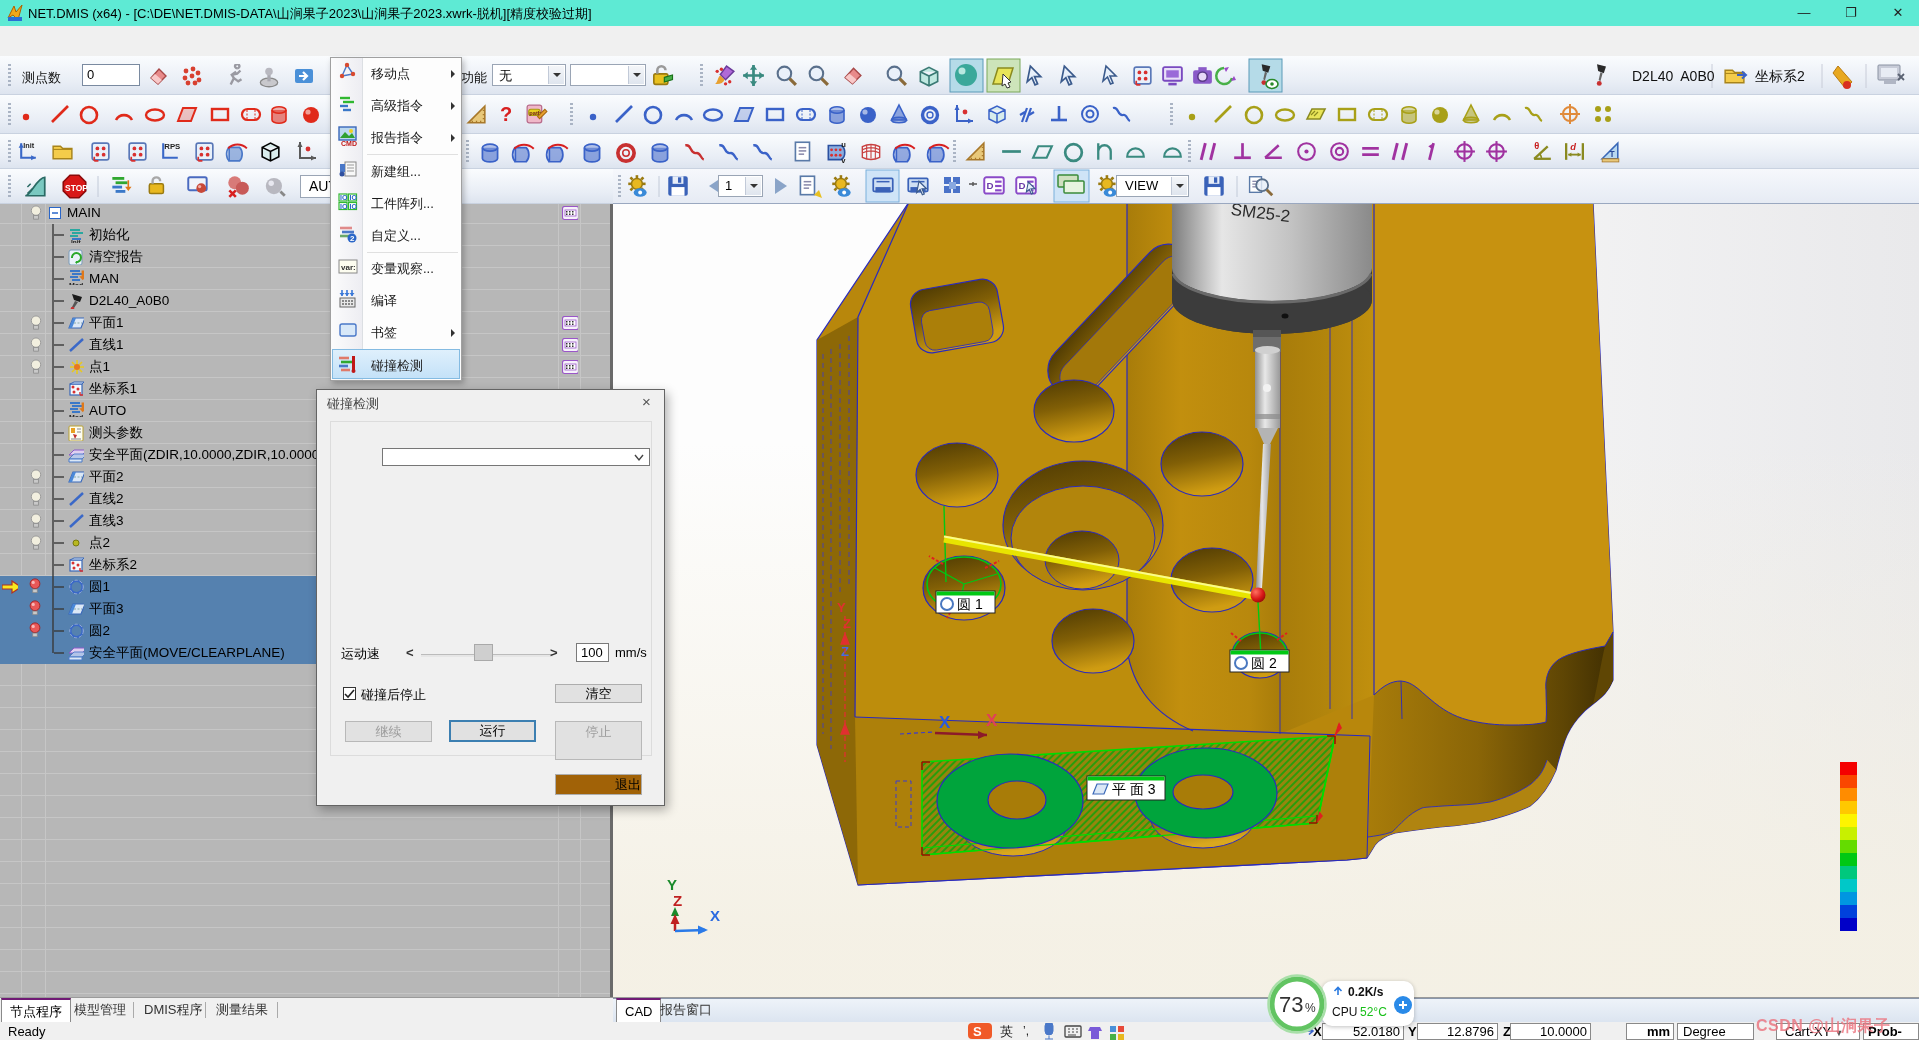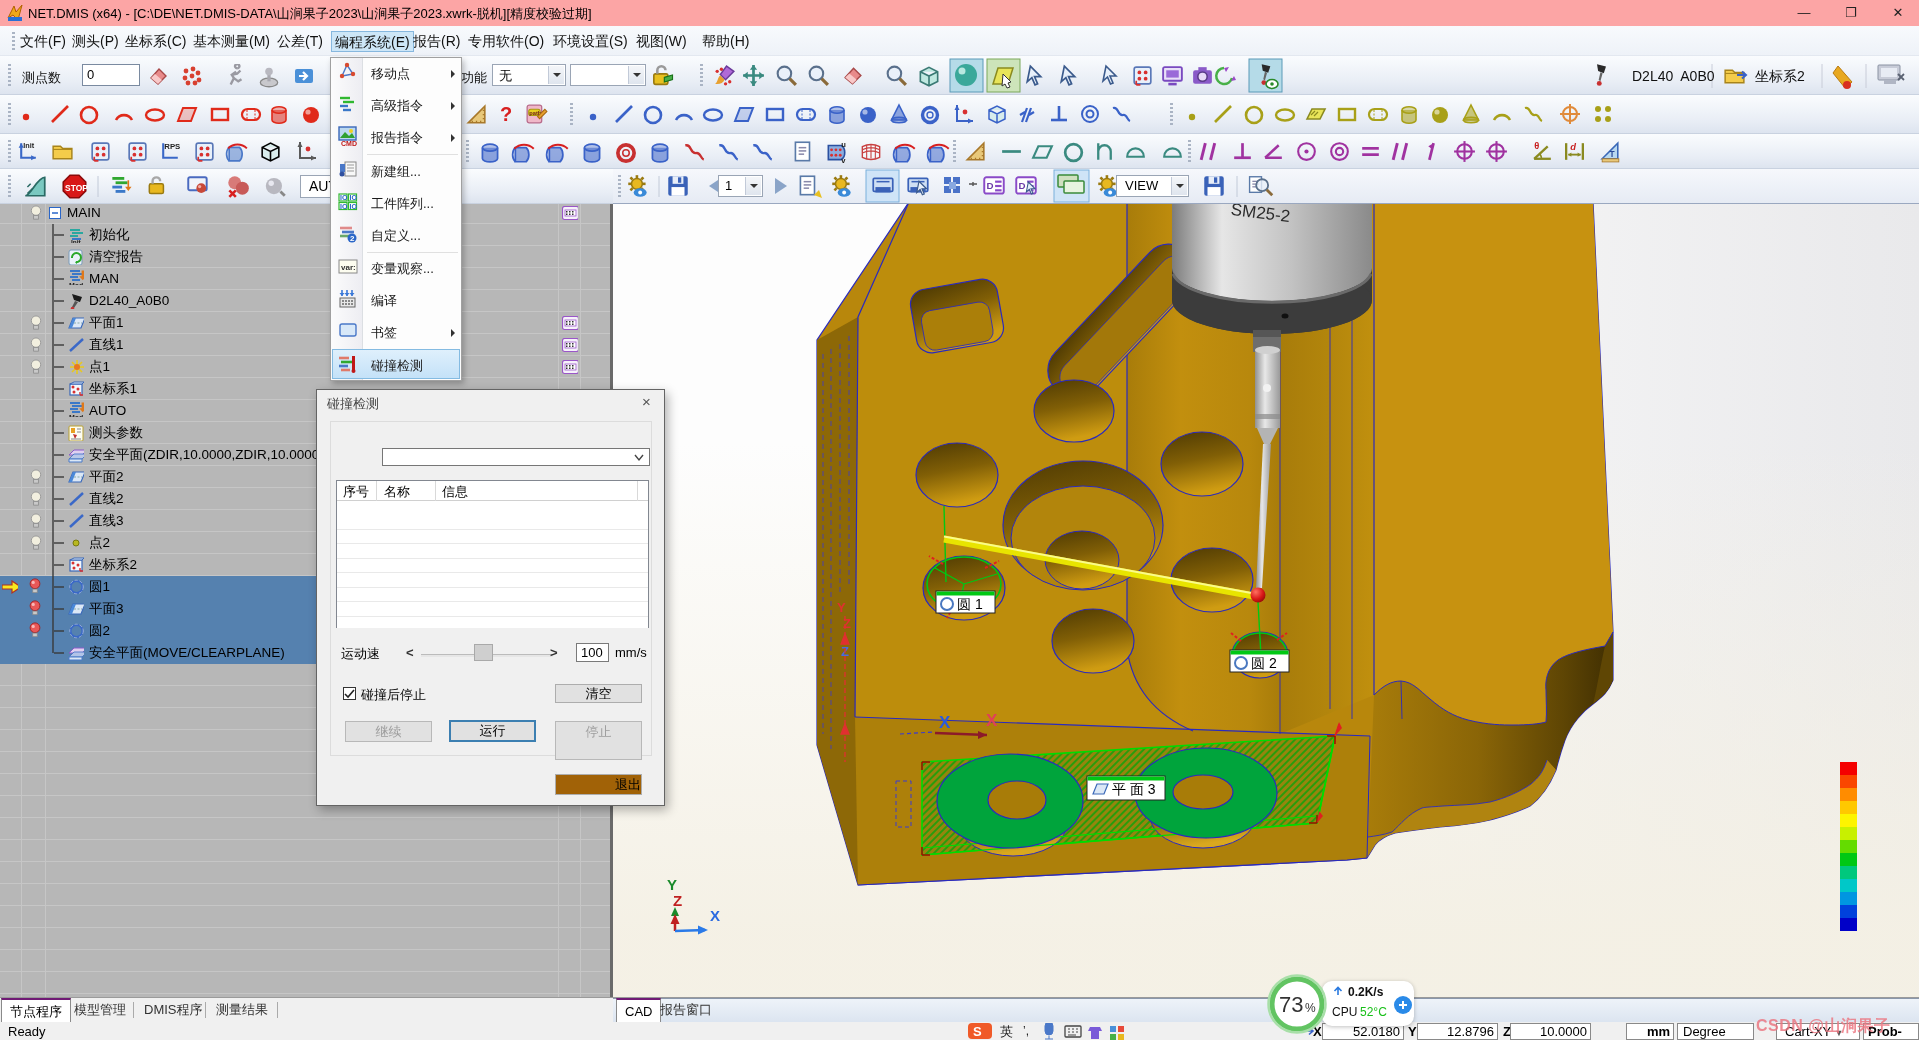--- a/index.html
+++ b/index.html
@@ -1,20 +1,20 @@
 <!DOCTYPE html>
 <html><head>
 <meta charset="utf-8">
 <style>
 * { margin:0; padding:0; box-sizing:border-box; }
 html,body { width:1919px; height:1040px; overflow:hidden; font-family:"Liberation Sans",sans-serif; background:#f0f0f0; }
 #app { position:absolute; left:0; top:0; width:1919px; height:1040px; }
 .abs { position:absolute; }
 
-#titlebar { left:0; top:0; width:1919px; height:26px; background:#fca5a5; font-size:13px; color:#000; }
+#titlebar { left:0; top:0; width:1919px; height:26px; background:#5eead4; font-size:13px; color:#000; }
 #title-text { left:28px; top:5px; }
 .winbtn { top:7px; width:14px; height:12px; color:#222; font-size:13px; line-height:12px; text-align:center; }
 
 #menubar { left:0; top:26px; width:1919px; height:30px; background:linear-gradient(#f8fafd,#eef2f8); border-bottom:1px solid #e3e8f0; font-size:14px; color:#111; }
 .mitem { position:absolute; top:5px; height:21px; line-height:21px; text-align:center; white-space:nowrap; }
 
 .tbrow { left:0; width:1919px; background:linear-gradient(#fafcfe,#e8edf5 70%,#dde4ef); border-bottom:1px solid #c9d2e0; }
 #row1 { top:56px; height:39px; }
 #row2 { top:95px; height:39px; }
 #row3 { top:134px; height:35px; }
@@ -57,34 +57,20 @@
   <svg class="abs" style="left:6px;top:4px" width="18" height="18">
         <polygon points="2,14 8,2 10,8 16,1 12,16 7,11" fill="#f0a818" stroke="#b06000" stroke-width="1"></polygon>
         <rect x="2" y="13" width="14" height="4" fill="#2a6fd4"></rect>
       </svg>
   <div class="abs" id="title-text">NET.DMIS (x64) - [C:\DE\NET.DMIS-DATA\山涧果子2023\山涧果子2023.xwrk-脱机][精度校验过期]</div>
   <div class="abs winbtn" style="left:1797px;">—</div>
   <div class="abs winbtn" style="left:1844px;">❐</div>
   <div class="abs winbtn" style="left:1891px;">✕</div>
 </div>
 
-<div class="abs" id="menubar">
-  <div class="grip" style="left:12px;top:6px;height:18px;"></div>
-  <div class="mitem" style="left:20px;">文件(F)</div>
-  <div class="mitem" style="left:72px;">测头(P)</div>
-  <div class="mitem" style="left:125px;">坐标系(C)</div>
-  <div class="mitem" style="left:193px;">基本测量(M)</div>
-  <div class="mitem" style="left:277px;">公差(T)</div>
-  <div class="mitem" style="left:331px;padding:0 3px;background:#cde6f7;border:1px solid #86b7de;">编程系统(E)</div>
-  <div class="mitem" style="left:413px;">报告(R)</div>
-  <div class="mitem" style="left:468px;">专用软件(O)</div>
-  <div class="mitem" style="left:553px;">环境设置(S)</div>
-  <div class="mitem" style="left:636px;">视图(W)</div>
-  <div class="mitem" style="left:702px;">帮助(H)</div>
-</div>
 
 <svg width="0" height="0" style="position:absolute">
 <defs>
 <symbol id="i-dot" viewBox="0 0 24 24">
           <circle cx="12" cy="15" r="3.2" fill="currentColor"></circle>
         </symbol>
 <symbol id="i-line" viewBox="0 0 24 24">
           <line x1="4" y1="20" x2="20" y2="4" stroke="currentColor" stroke-width="2.6"></line>
         </symbol>
 <symbol id="i-circle" viewBox="0 0 24 24">
@@ -1341,30 +1327,20 @@
 
 <div class="abs" id="dialog">
   <div class="abs" style="left:10px;top:5px;color:#444;">碰撞检测</div>
   <div class="abs" style="left:325px;top:3px;color:#555;font-size:15px;">×</div>
   <div class="abs" style="left:13px;top:31px;width:322px;height:335px;border:1px solid #dcdcdc;"></div>
   <div class="abs combo" style="left:65px;top:58px;width:268px;height:18px;border-color:#767676;">
     <svg class="abs" style="right:5px;top:5px" width="10" height="8">
           <path d="M1,1 L5,6 L9,1" fill="none" stroke="#444" stroke-width="1.4"></path>
         </svg>
   </div>
-  <div class="abs" style="left:19px;top:90px;width:313px;height:148px;background:#fff;border:1px solid #828790;">
-    <div class="abs" style="left:0;top:0;width:100%;height:20px;border-bottom:1px solid #d0d0d0;"></div>
-    <div class="abs" style="left:6px;top:2px;">序号</div>
-    <div class="abs" style="left:47px;top:2px;">名称</div>
-    <div class="abs" style="left:105px;top:2px;">信息</div>
-    <div class="abs" style="left:39px;top:0;width:1px;height:147px;background:#d9d9d9;"></div>
-    <div class="abs" style="left:98px;top:0;width:1px;height:147px;background:#d9d9d9;"></div>
-    <div class="abs" style="left:300px;top:0;width:1px;height:147px;background:#d9d9d9;"></div>
-    <div class="abs" style="left:0;top:20px;width:311px;height:127px;background:repeating-linear-gradient(#fff 0 13.5px,#e9e9e9 13.5px 14.5px);"></div>
-  </div>
   <div class="abs" style="left:24px;top:255px;">运动速</div>
   <div class="abs" style="left:89px;top:255px;font-weight:bold;color:#333;">&lt;</div>
   <div class="abs" style="left:104px;top:264px;width:132px;height:3px;background:#e6e6e6;border-top:1px solid #bbb;"></div>
   <div class="abs" style="left:157px;top:254px;width:19px;height:17px;background:#cfcfcf;border:1px solid #a9a9a9;"></div>
   <div class="abs" style="left:233px;top:255px;font-weight:bold;color:#333;">&gt;</div>
   <div class="abs" style="left:259px;top:253px;width:33px;height:19px;background:#fff;border:1px solid #7a7a7a;text-align:left;padding:1px 0 0 4px;">100</div>
   <div class="abs" style="left:298px;top:255px;">mm/s</div>
   <div class="abs" style="left:26px;top:297px;width:13px;height:13px;background:#fff;border:1px solid #333;"></div>
   <svg class="abs" style="left:27px;top:299px" width="11" height="10">
         <path d="M1,5 L4,8 L10,1" fill="none" stroke="#222" stroke-width="1.6"></path>

